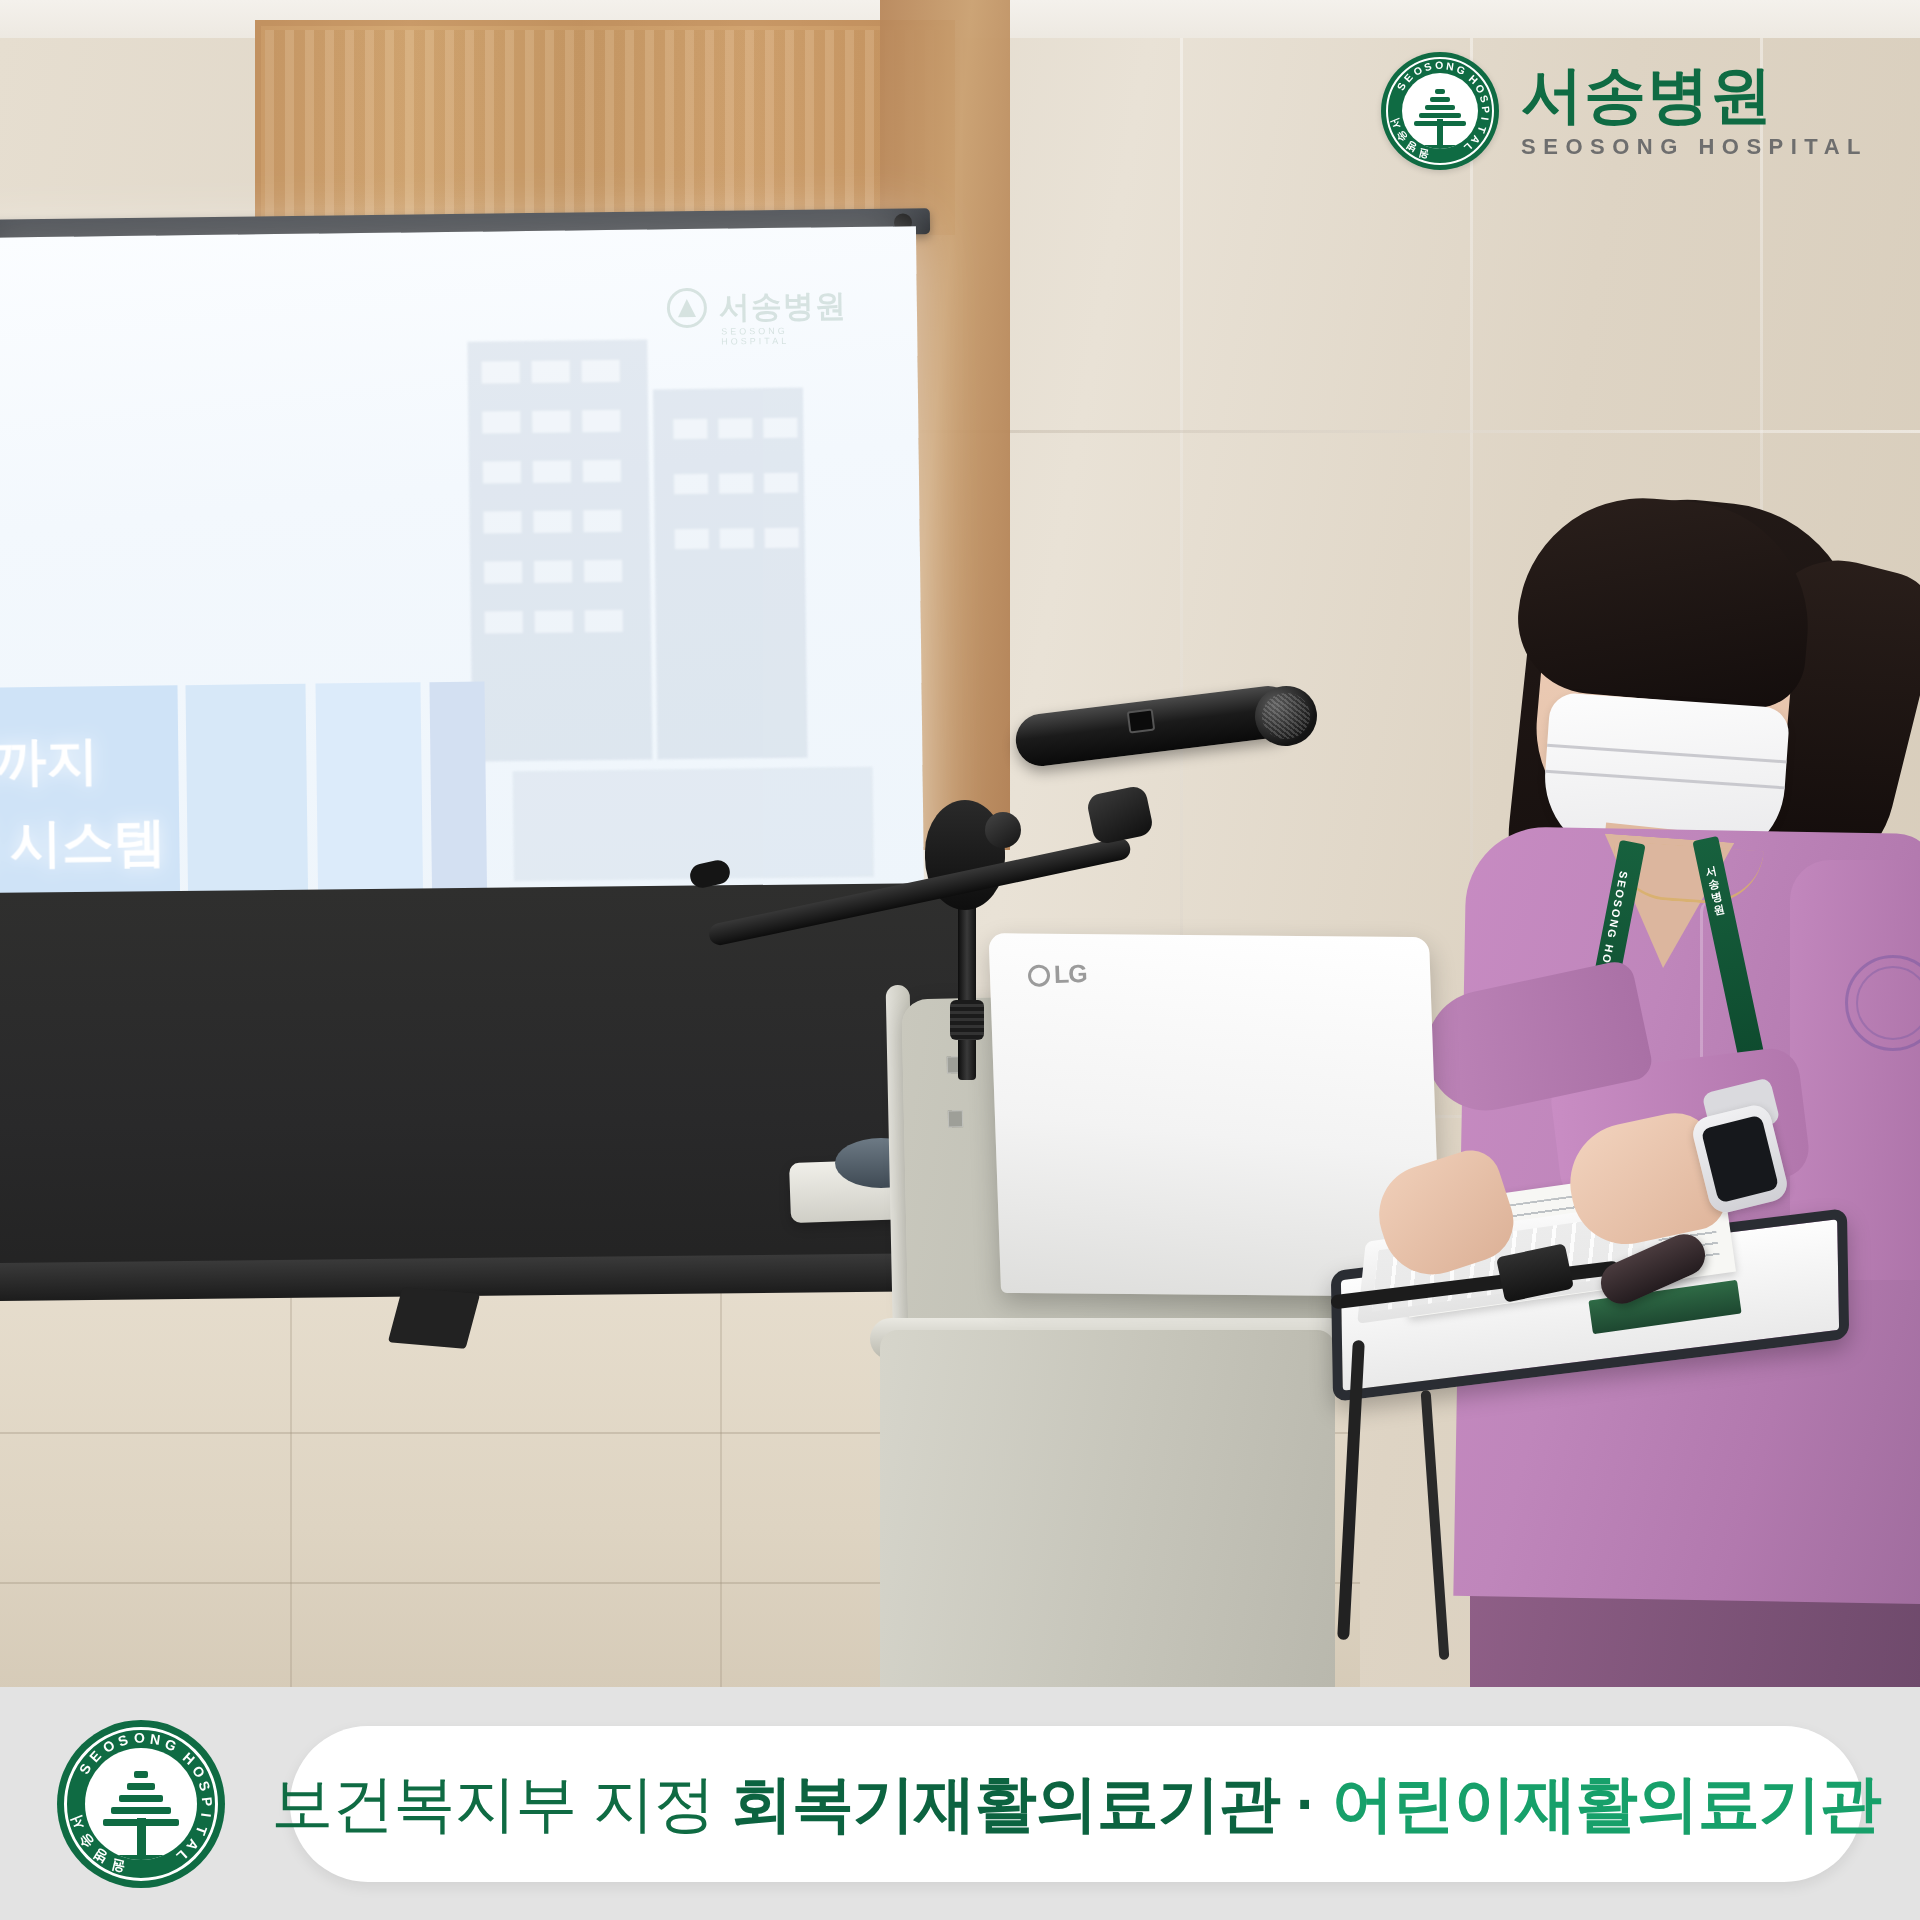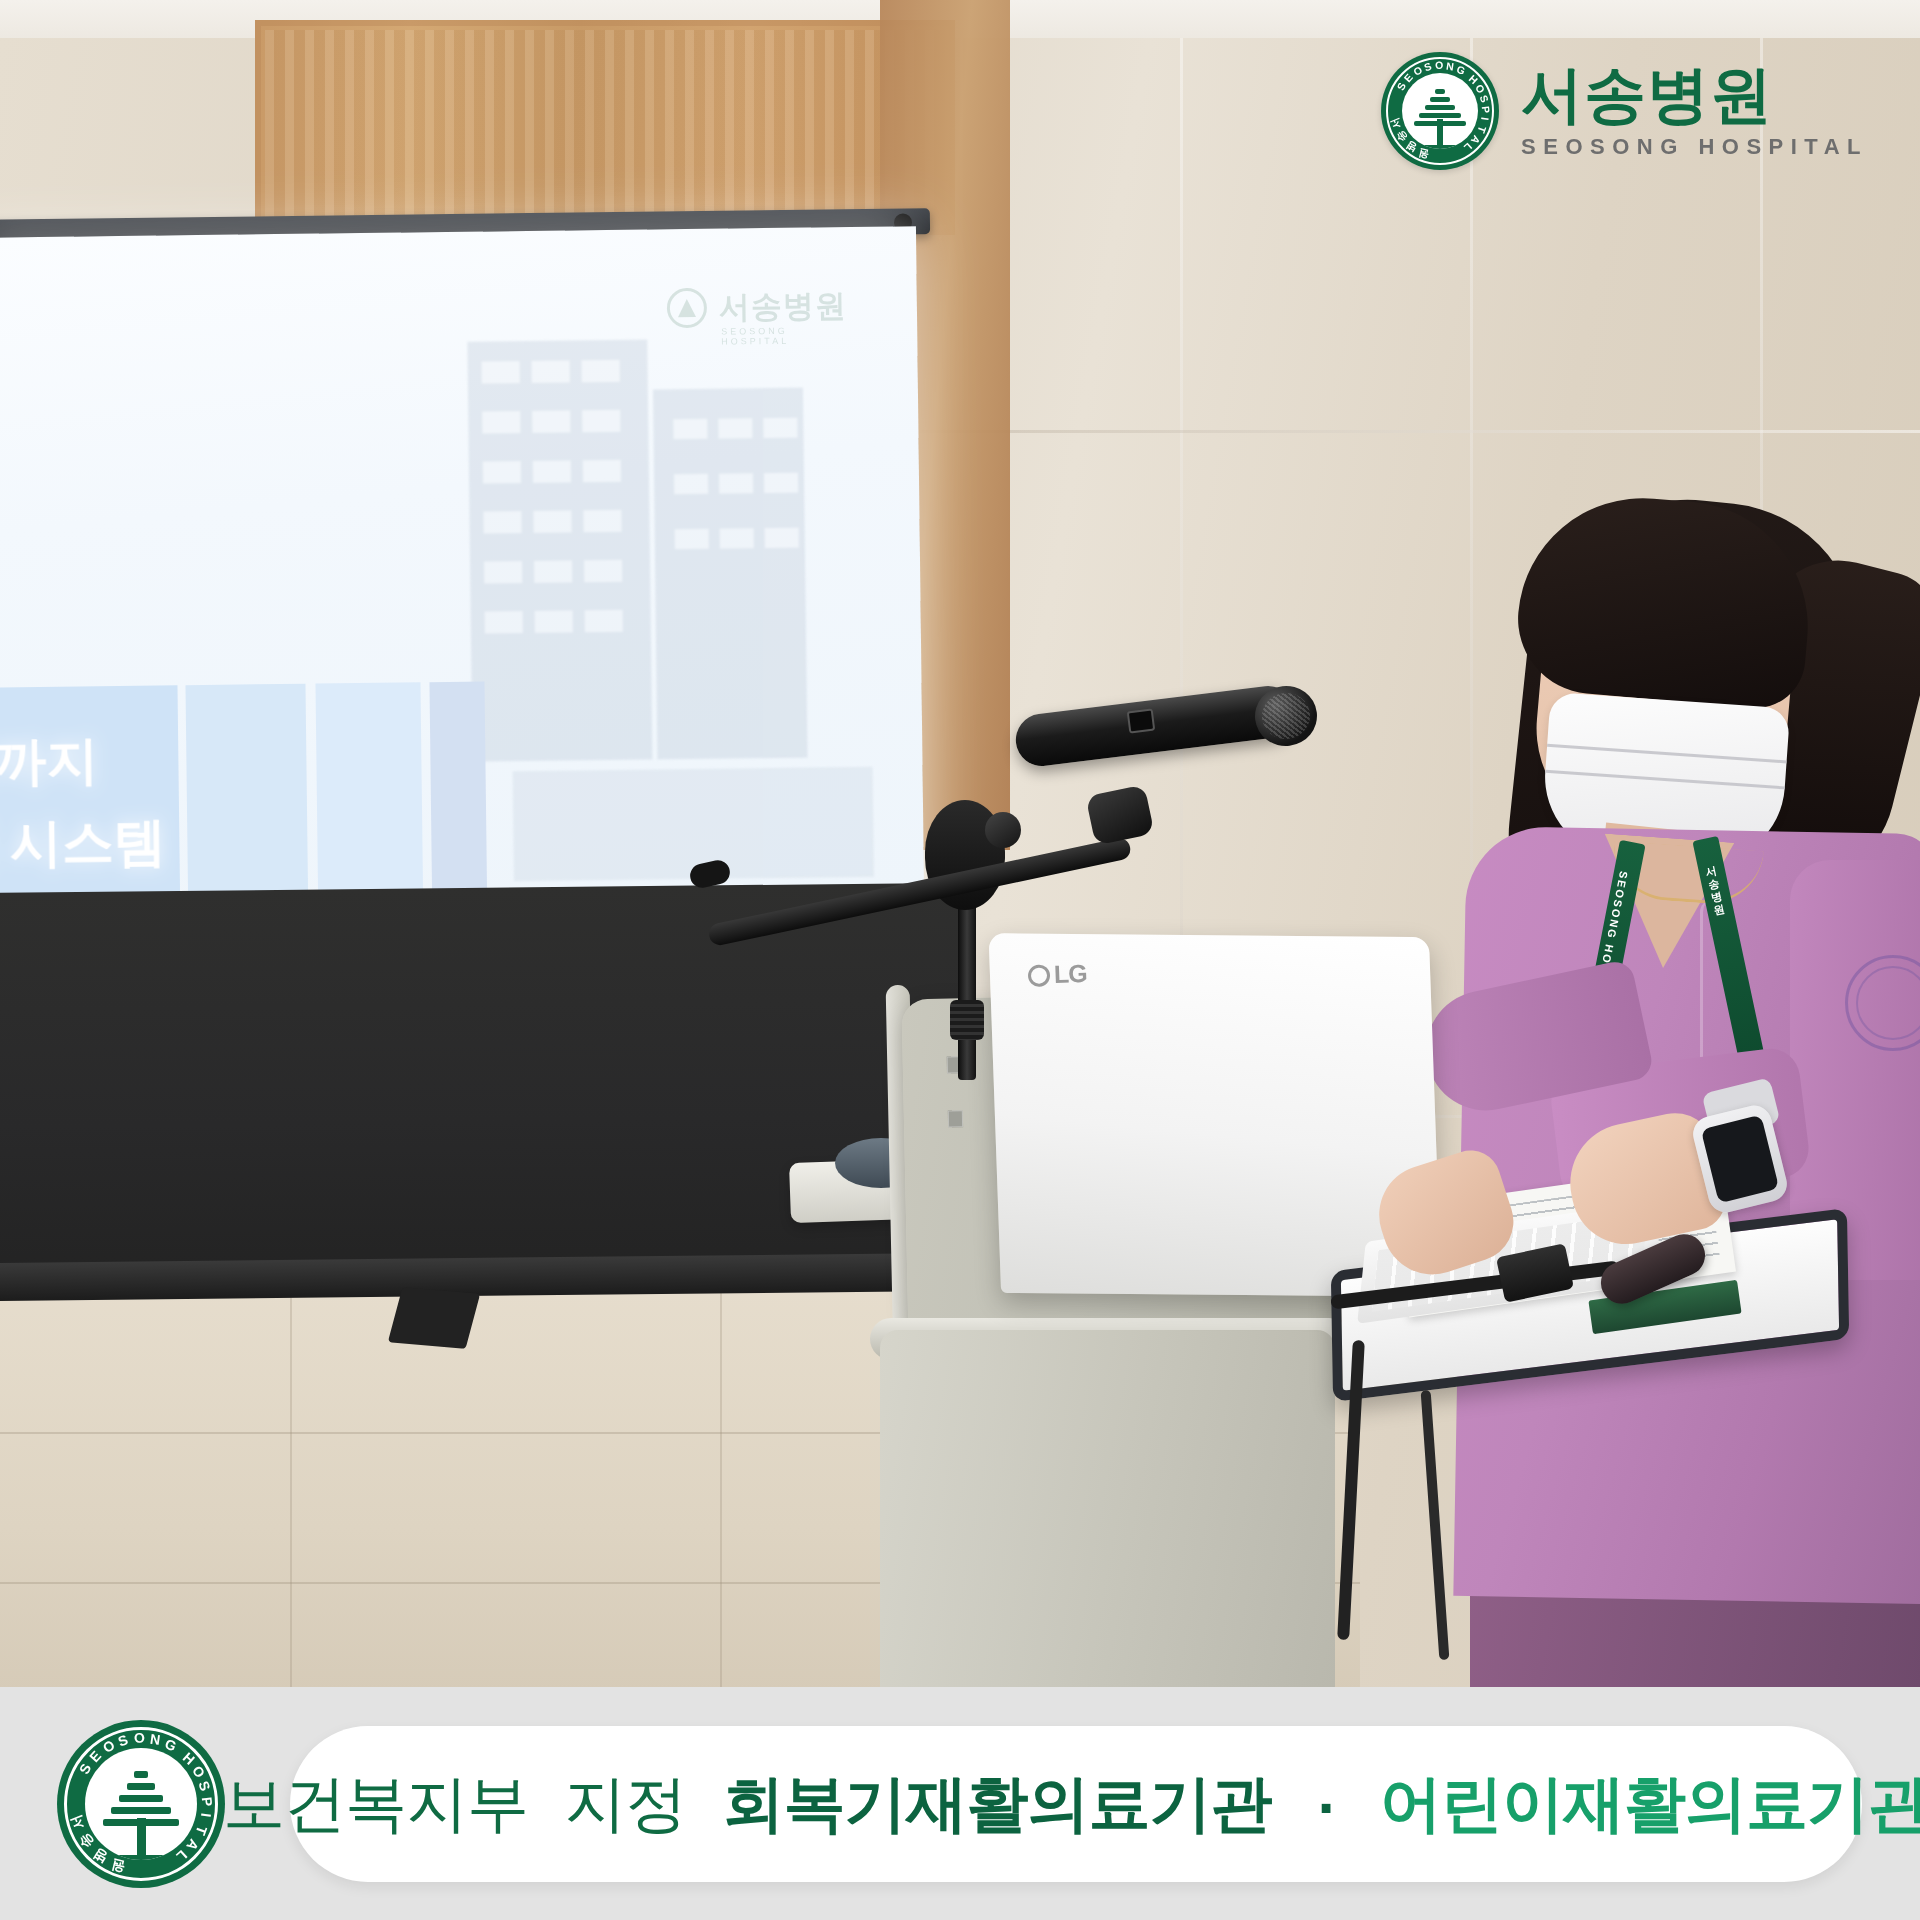--- a/index.html
+++ b/index.html
@@ -263,21 +263,21 @@
   
   #banner { position:absolute; left:0; top:1687px; width:1920px; height:233px; background:#e3e3e3; }
   .banner-seal { position:absolute; left:57px; top:33px; width:168px; height:168px;
     border-radius:50%; background:#0f6b43; display:flex; align-items:center; justify-content:center; }
   .banner-seal:before{ content:""; position:absolute; inset:7px; border-radius:50%; border:3px solid #fff; }
   .banner-seal .seal-inner { width:112px; height:112px; }
   .banner-seal .tree { width:84px; height:92px; }
   .banner-seal .seal-text span { font-size:14px; }
   .pill { position:absolute; left:290px; top:39px; width:1572px; height:156px;
     background:#fff; border-radius:78px; box-shadow:0 5px 14px rgba(0,0,0,.08);
-    display:flex; align-items:center; justify-content:center;font-family:Liberation Mono, monospace; }
+    display:flex; align-items:center; justify-content:center; }
   .pill-text { font-size:62px; letter-spacing:-1px; white-space:nowrap; }
   .pt-1 { color:#0f6b43; font-weight:normal; }
   .pt-2 { color:#0c6340; font-weight:bold; }
   .pt-3 { color:#17a06a; font-weight:bold; }
 </style>
 </head>
 <body>
 
 <div id="card">
 

